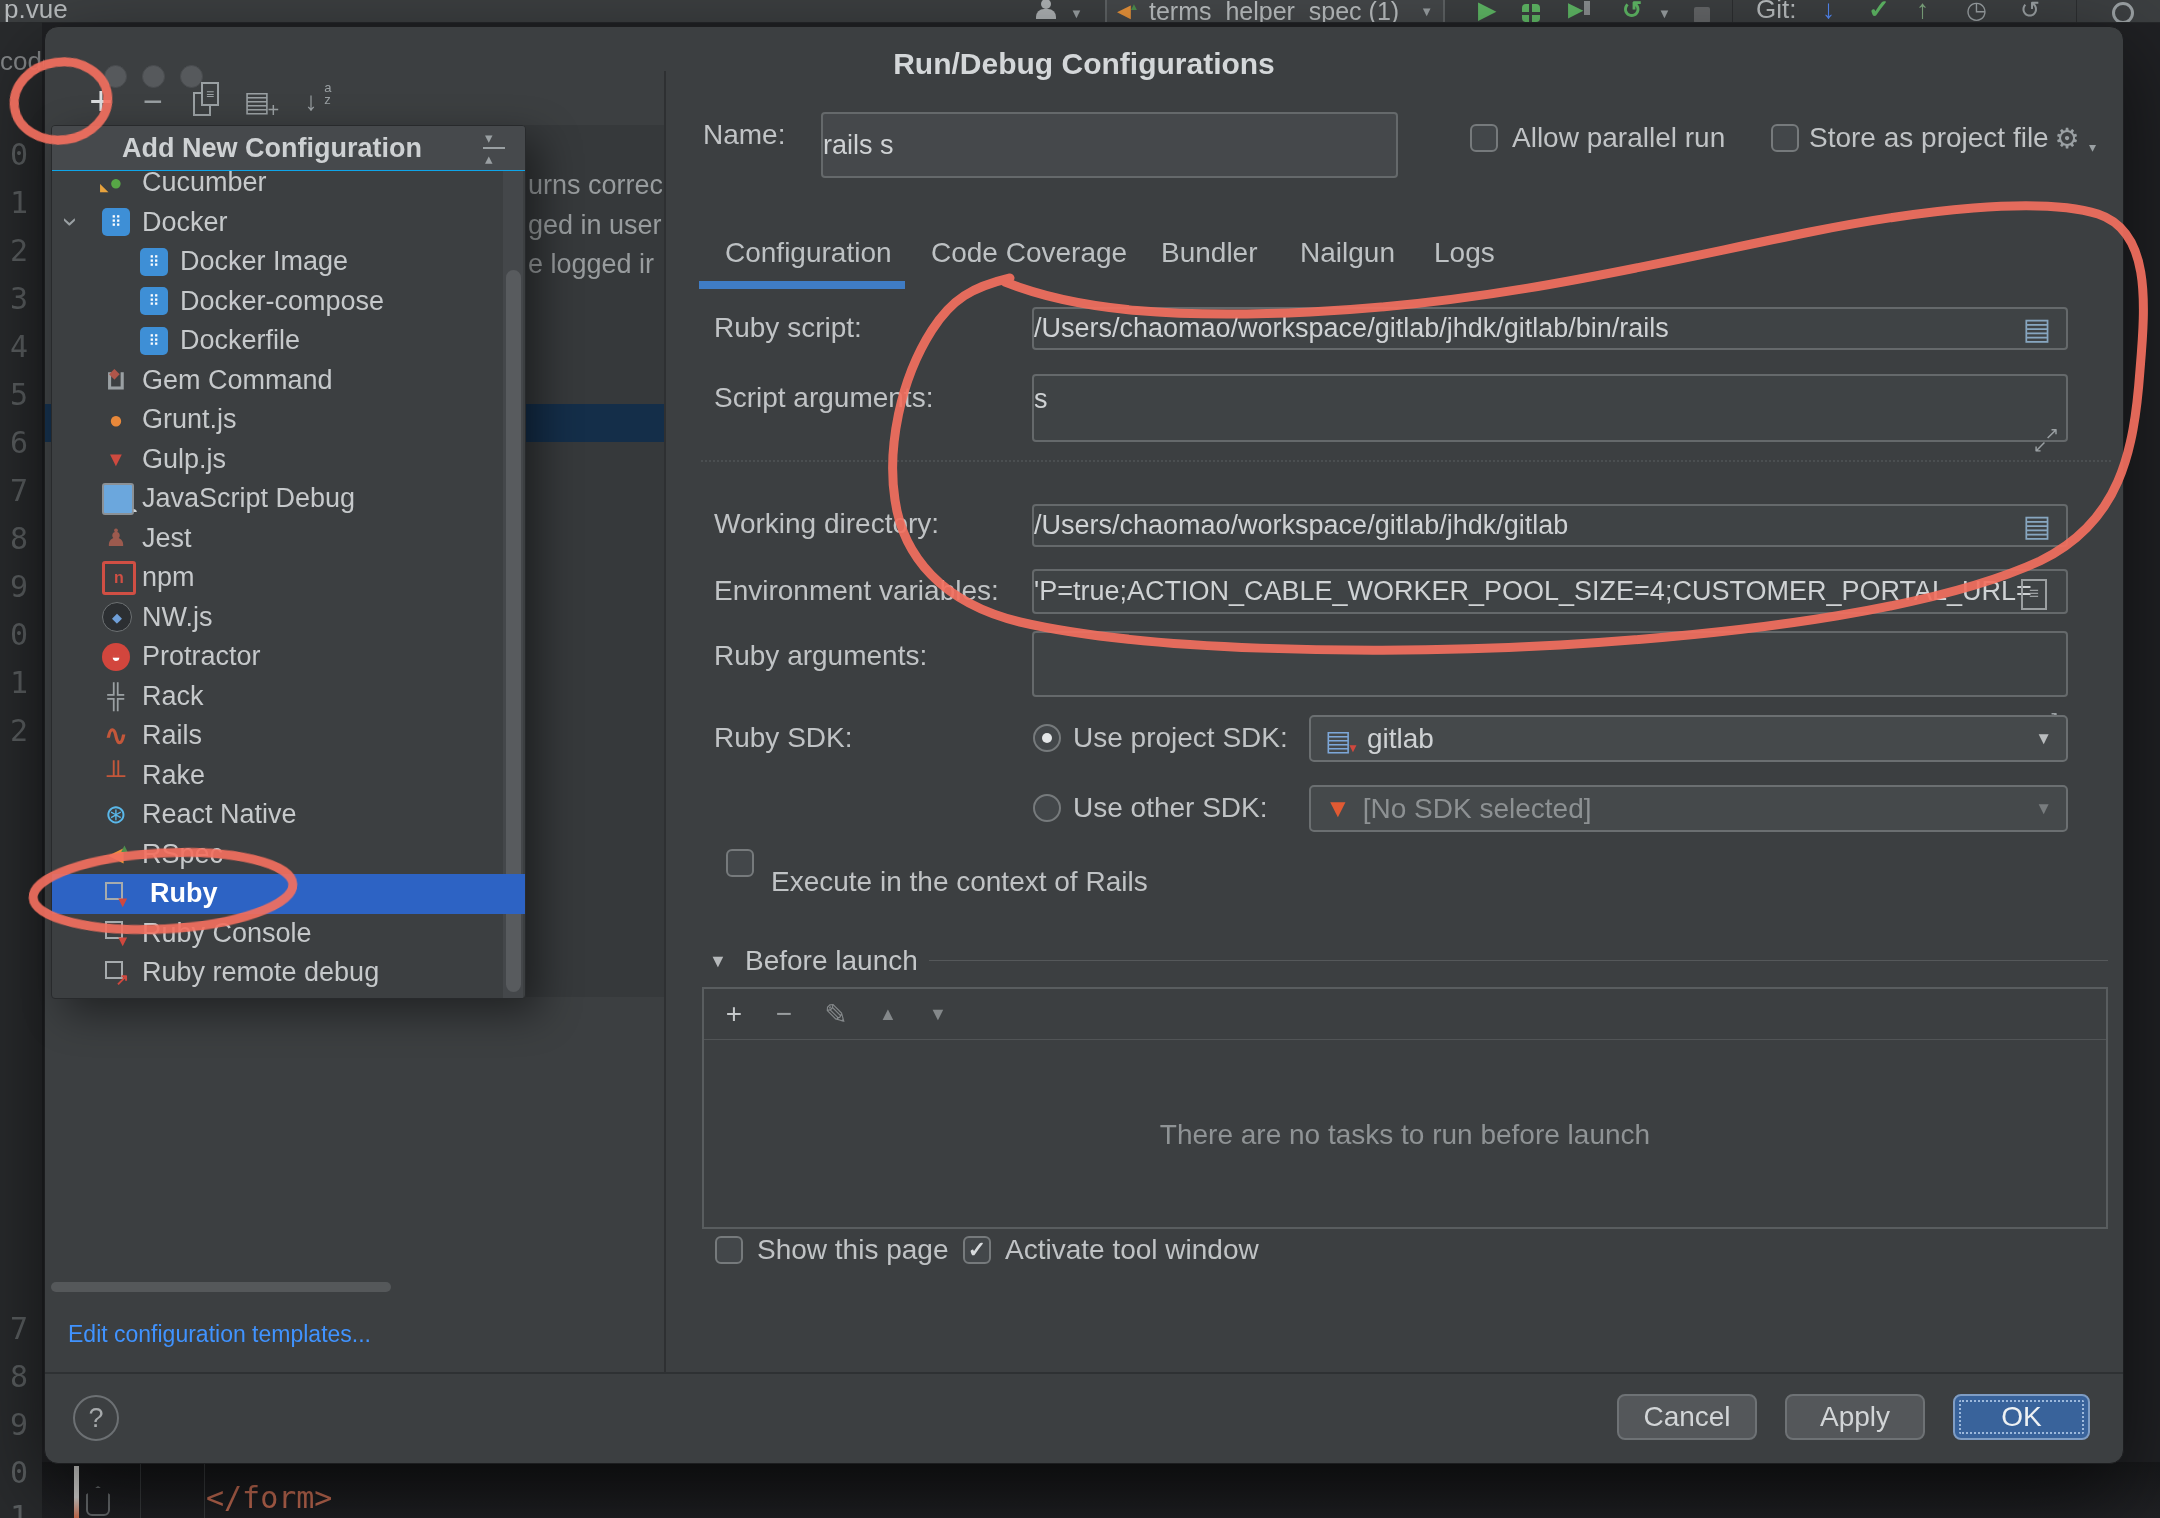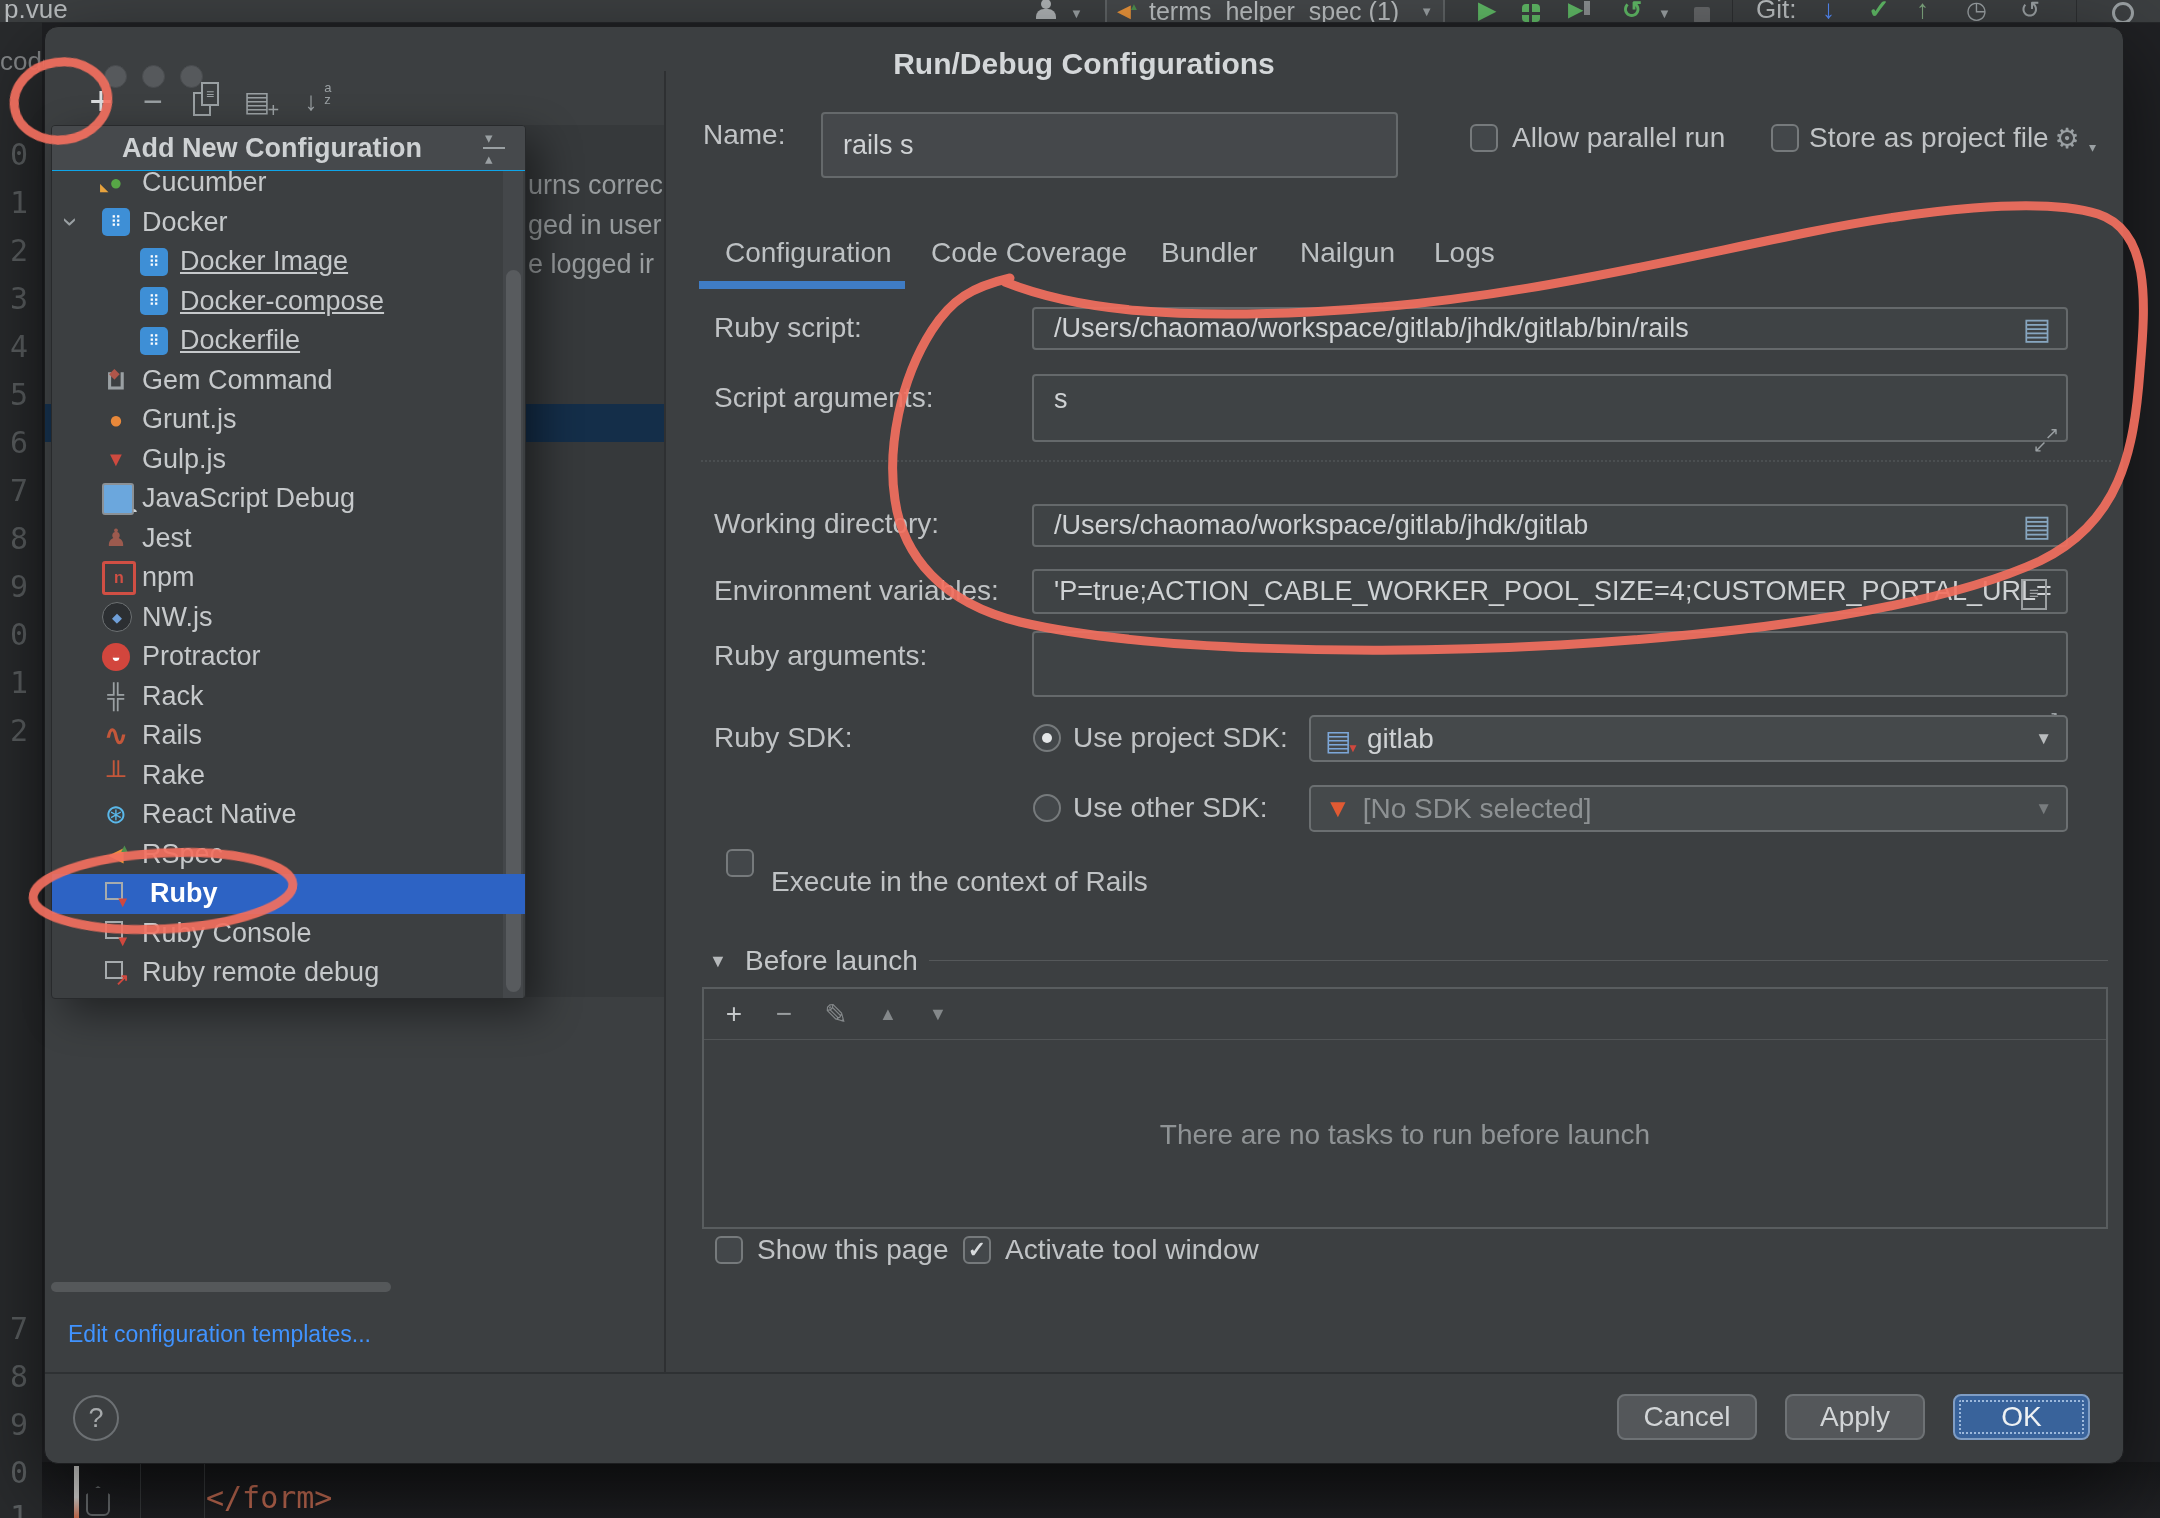--- a/index.html
+++ b/index.html
@@ -85,21 +85,21 @@
   .i-collapseall{position:absolute;right:18px;top:8px;width:26px;height:28px;}
   .i-collapseall::before{content:"";position:absolute;left:2px;right:2px;top:13px;height:2px;background:#9aa0a3;}
   .i-collapseall::after{content:"▾\A▴";white-space:pre;position:absolute;left:4px;top:-7px;color:#9aa0a3;font-size:15px;line-height:21px;}
   .cfg-row{position:absolute;left:0;width:100%;height:40px;display:flex;align-items:center;z-index:1;}
   .cfg-row.sel{background:#2d63c4;z-index:2;}
   .cfg-row .lbl{color:#c6c9cb;font-size:27px;white-space:nowrap;}
   .cfg-row.sel .lbl{color:#ffffff;font-weight:bold;}
   .cfg-row .chev{position:absolute;left:14px;top:4px;color:#9aa0a3;font-size:28px;transform:rotate(90deg);}
   .cfg-row .ic{position:absolute;width:28px;height:28px;display:flex;align-items:center;justify-content:center;}
   .cfg-row .ic{left:50px;} .cfg-row .lbl{margin-left:90px;}
-  .cfg-row.ind .ic{left:88px;} .cfg-row.ind .lbl{margin-left:128px;text-decoration:underline;}
+  .cfg-row.ind .ic{left:88px;} .cfg-row.ind .lbl{margin-left:128px;}
   #popup-sb-track{position:absolute;right:2px;top:44px;width:20px;bottom:0;background:#44474a;}
   #popup-sb-thumb{position:absolute;right:4px;top:144px;width:15px;height:722px;border-radius:8px;background:#585b5e;}
   
   .ic-cucumber{position:relative;}
   .ic-cucumber::before{content:"●";color:#57a646;font-size:22px;}
   .ic-cucumber::after{content:"◣";color:#e8a33d;font-size:11px;position:absolute;left:-2px;bottom:3px;}
   .ic-docker{background:#3e8fd6;border-radius:5px;}
   .ic-docker::before{content:"⠿";color:#fff;font-size:15px;}
   .ic-gem{position:relative;}
   .ic-gem::before{content:"⊔";color:#9aa0a3;font-size:26px;font-weight:bold;}
@@ -124,21 +124,21 @@
   .ic-rspec::after{content:"▲";color:#4d8f4d;font-size:11px;position:absolute;right:0;top:2px;}
   .ic-ruby{position:relative;}
   .ic-ruby::before{content:"";position:absolute;left:3px;top:2px;width:14px;height:14px;border:2px solid #a6abad;}
   .ic-ruby::after{content:"▼";color:#d0483e;font-size:15px;position:absolute;right:0px;bottom:-2px;}
   .ic-rubyremote{position:relative;}
   .ic-rubyremote::before{content:"";position:absolute;left:3px;top:2px;width:14px;height:14px;border:2px solid #a6abad;}
   .ic-rubyremote::after{content:"↗";color:#d0483e;font-size:16px;position:absolute;right:1px;bottom:-2px;font-weight:bold;}
   
   .flabel{position:absolute;left:713px;transform:translateY(-50%);color:#c0c3c5;font-size:28px;white-space:nowrap;}
   .ffield{position:absolute;left:1031px;width:1036px;background:#3f4345;border:2px solid #65696b;border-radius:4px;
-      box-sizing:border-box;display:flex;align-items:center;color:#cfd2d4;font-size:27px;padding:0 20px;white-space:nowrap;overflow:hidden;}
+      box-sizing:border-box;display:flex;align-items:center;color:#cfd2d4;font-size:27px;padding:0 0;white-space:nowrap;overflow:hidden;}
   .ficon{position:absolute;display:flex;align-items:center;justify-content:center;width:34px;height:34px;}
   .i-folder::before{content:"▤";color:#87a6c0;font-size:30px;}
   .i-expand{position:relative;width:26px;height:26px;}
   .i-expand::before{content:"↗";position:absolute;top:-4px;right:0;color:#9aa0a3;font-size:17px;}
   .i-expand::after{content:"↙";position:absolute;bottom:-4px;left:0;color:#9aa0a3;font-size:17px;}
   .i-envlist{width:22px;height:27px;border:2px solid #9b9fa1;display:flex;align-items:center;justify-content:center;}
   .i-envlist::before{content:"≡";color:#9b9fa1;font-size:17px;}
   .i-gear{position:relative;}
   .i-gear::before{content:"⚙";color:#9aa0a3;font-size:28px;}
   .i-gear::after{content:"▾";color:#9aa0a3;font-size:14px;position:absolute;right:-12px;bottom:0;}

